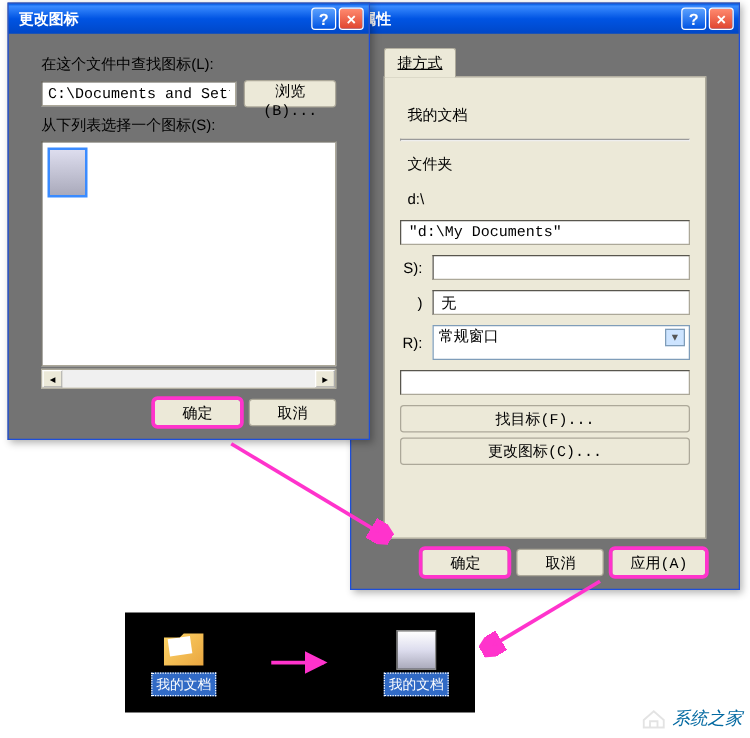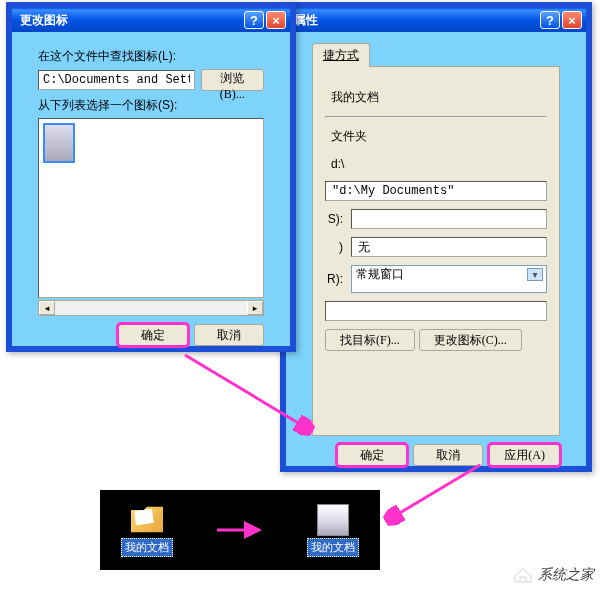--- a/index.html
+++ b/index.html
@@ -4,32 +4,32 @@
 <style>
 * { box-sizing: border-box; margin: 0; padding: 0; }
 body { font-family: "SimSun", "宋体", sans-serif; font-size: 12px; background: #fff; width: 600px; height: 590px; position: relative; overflow: hidden; }
 
 .titlebar { background: linear-gradient(to bottom, #0058e1 0%, #3a8bff 8%, #0054e3 50%, #0047c7 100%); height: 24px; display: flex; align-items: center; padding: 0 4px; color: #fff; font-weight: bold; }
 .titlebar .title-text { flex: 1; padding-left: 4px; }
 .titlebar .help-btn, .titlebar .close-btn { width: 20px; height: 18px; margin-left: 2px; border: 1px solid #fff; border-radius: 3px; display: flex; align-items: center; justify-content: center; font-weight: bold; font-size: 13px; cursor: pointer; }
 .titlebar .help-btn { background: linear-gradient(to bottom, #5aa1ff, #0054e3); }
 .titlebar .close-btn { background: linear-gradient(to bottom, #ff8a6f, #e04530); }
 
-.dialog { position: absolute; background: #7dd3fc; border: 6px solid #1d4ed8; box-shadow: 2px 2px 6px rgba(0,0,0,0.3); }
+.dialog { position: absolute; background: #737373; border: 1px solid #1d4ed8; box-shadow: 2px 2px 6px rgba(0,0,0,0.3); }
 .dialog-body { padding: 10px 26px; }
 
 .label { margin: 6px 0 4px 0; }
 .text-input { width: 100%; height: 20px; border: 1px inset #aca899; background: #fff; padding: 2px 4px; font-family: "Courier New", monospace; font-size: 12px; }
 .listbox { width: 100%; height: 180px; border: 1px inset #aca899; background: #fff; margin-top: 4px; padding: 4px; overflow: auto; position: relative; }
 .icon-thumb { width: 32px; height: 40px; border: 2px solid #3a8bff; display: inline-block; background: linear-gradient(to bottom, #dde 0%, #aab 100%); }
 .scrollbar-h { height: 16px; background: #ece9d8; border: 1px solid #aca899; margin-top: 2px; display: flex; }
 .scroll-btn { width: 16px; height: 14px; background: #ece9d8; border: 1px outset #fff; font-size: 9px; display:flex; align-items:center; justify-content:center; }
 .scroll-track { flex:1; background: #f0f0f0; }
 
-.btn { height: 22px; padding: 0 14px; background: #ece9d8; border: 1px solid #aca899; border-radius: 3px; cursor: pointer; font-size: 12px; font-family: Liberation Serif, serif; }
+.btn { height: 22px; padding: 0 14px; background: #ece9d8; border: 1px solid #aca899; border-radius: 3px; cursor: pointer; font-size: 12px; font-family: Liberation Mono, monospace; }
 .highlight { outline: 3px solid #ff33cc; outline-offset: -1px; }
 
 .tab { display: inline-block; padding: 3px 10px; background: #ece9d8; border: 1px solid #aca899; border-bottom: none; border-radius: 3px 3px 0 0; position: relative; top: 1px; text-decoration: underline; }
 .tabpanel { border: 1px solid #aca899; padding: 12px; background: #ece9d8; }
 .field-row { display: flex; align-items: center; margin: 8px 0; gap: 8px; }
 .field-label { width: 18px; text-align: right; }
 .field-input { flex: 1; height: 20px; border: 1px inset #aca899; background: #fff; padding: 2px 6px; font-size: 12px; }
 .field-static { flex: 1; padding: 2px 6px; }
 .select { flex: 1; height: 28px; border: 1px solid #7f9db9; background: #fff; padding: 0 4px; position: relative; }
 .select::after { content: "▾"; position: absolute; right: 3px; top: 2px; color: #555; background:#cde4ff; width:14px; text-align:center; border:1px solid #7f9db9; font-size:10px; }
@@ -39,21 +39,21 @@
 .desktop-strip { position: absolute; left: 100px; top: 490px; width: 280px; height: 80px; background: #000; display: flex; align-items: center; justify-content: space-around; }
 .desk-icon { display: flex; flex-direction: column; align-items: center; color: #fff; font-size: 11px; }
 .desk-icon .iconbox { width: 32px; height: 32px; margin-bottom: 2px; }
 .desk-icon .iconlabel { background: #316ac5; padding: 1px 3px; border: 1px dotted #fff; }
 .folder-icon { background: linear-gradient(135deg, #ffd76a, #e8a33d); clip-path: polygon(0 20%, 40% 20%, 50% 10%, 100% 10%, 100% 90%, 0 90%); position: relative; }
 .folder-icon::after { content:""; position:absolute; left:4px; top:6px; width:18px; height:14px; background:#fff; transform: rotate(-8deg); }
 .thumb-icon { background: linear-gradient(to bottom, #fff 0%, #dde 50%, #aab 100%); border: 1px solid #888; }
 
 .arrow { position: absolute; stroke: #ff33cc; stroke-width: 3; fill: #ff33cc; }
 
-.watermark { position: absolute; right: 6px; bottom: 6px; color: #404040; font-size: 14px; font-style: italic; display:flex; align-items:flex-start; gap:4px; }
+.watermark { position: absolute; right: 6px; bottom: 6px; color: #0369a1; font-size: 14px; font-style: italic; display:flex; align-items:flex-start; gap:4px; }
 .watermark svg { opacity:0.4; }
 </style>
 </head>
 <body>
 
 <div class="dialog" style="left:280px; top:2px; width:312px; height:470px;">
   <div class="titlebar">
     <span class="title-text">属性</span>
     <span class="help-btn">?</span>
     <span class="close-btn">×</span>
@@ -82,21 +82,21 @@
         <span class="field-label">)</span>
         <input class="field-input" value="无" style="">
       </div>
       <div class="field-row">
         <span class="field-label">R):</span>
         <div class="select"><span>常规窗口</span></div>
       </div>
       <div class="field-row">
         <input class="field-input" value="" style="">
       </div>
-      <div class="btn-row" style="justify-content:flex-start; gap:4px;">
+      <div class="btn-row" style="justify-content:flex-start; gap:4px;flex-direction:column;">
         <button class="btn">找目标(F)...</button>
         <button class="btn">更改图标(C)...</button>
       </div>
     </div>
     <div class="btn-row">
       <button class="btn highlight" style="min-width:70px;">确定</button>
       <button class="btn" style="min-width:70px;">取消</button>
       <button class="btn highlight" style="min-width:70px;">应用(A)</button>
     </div>
   </div>

